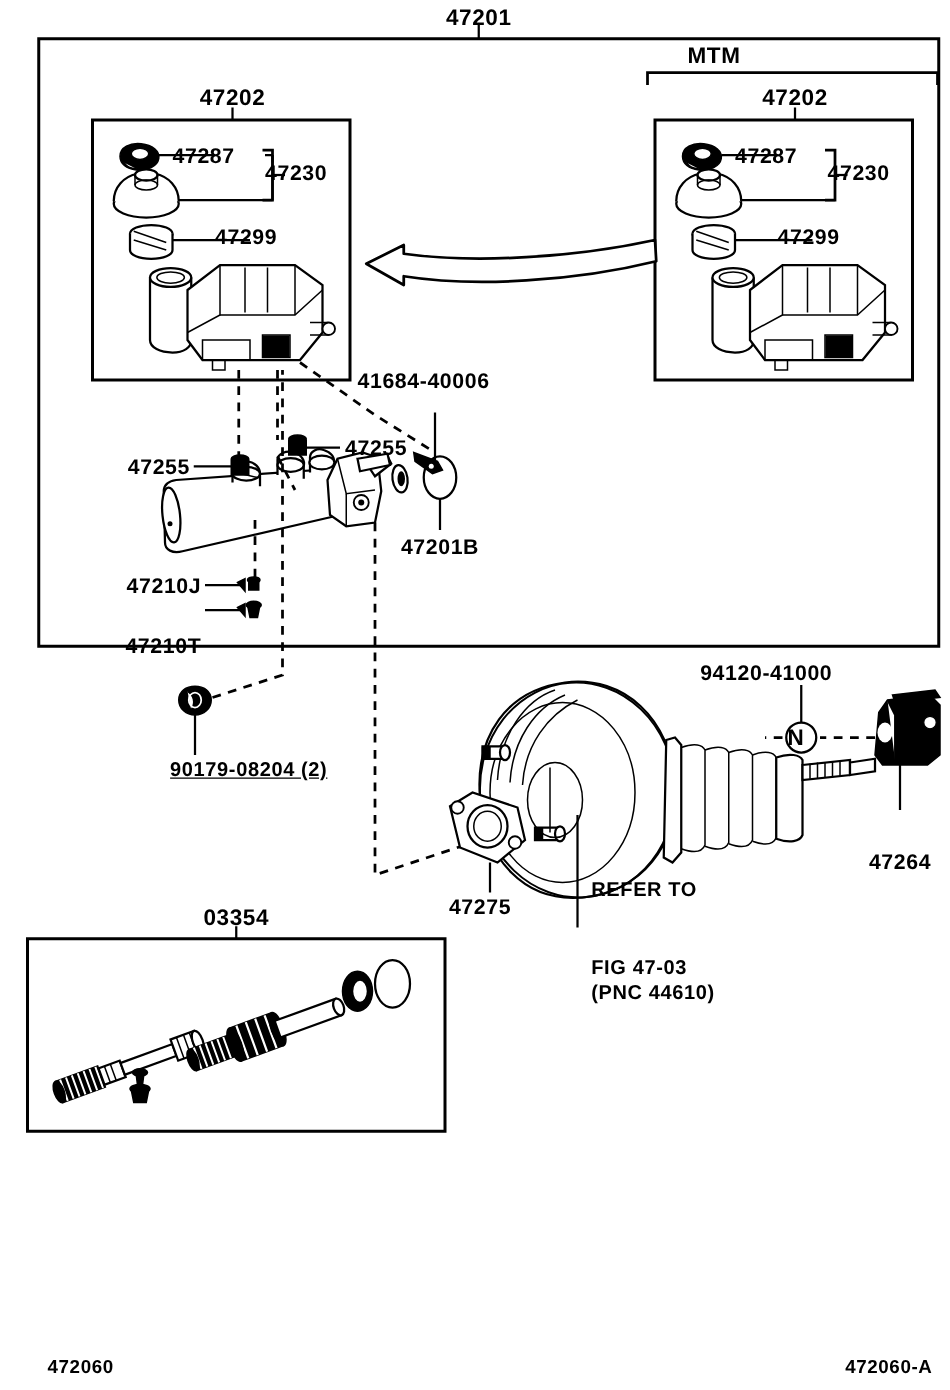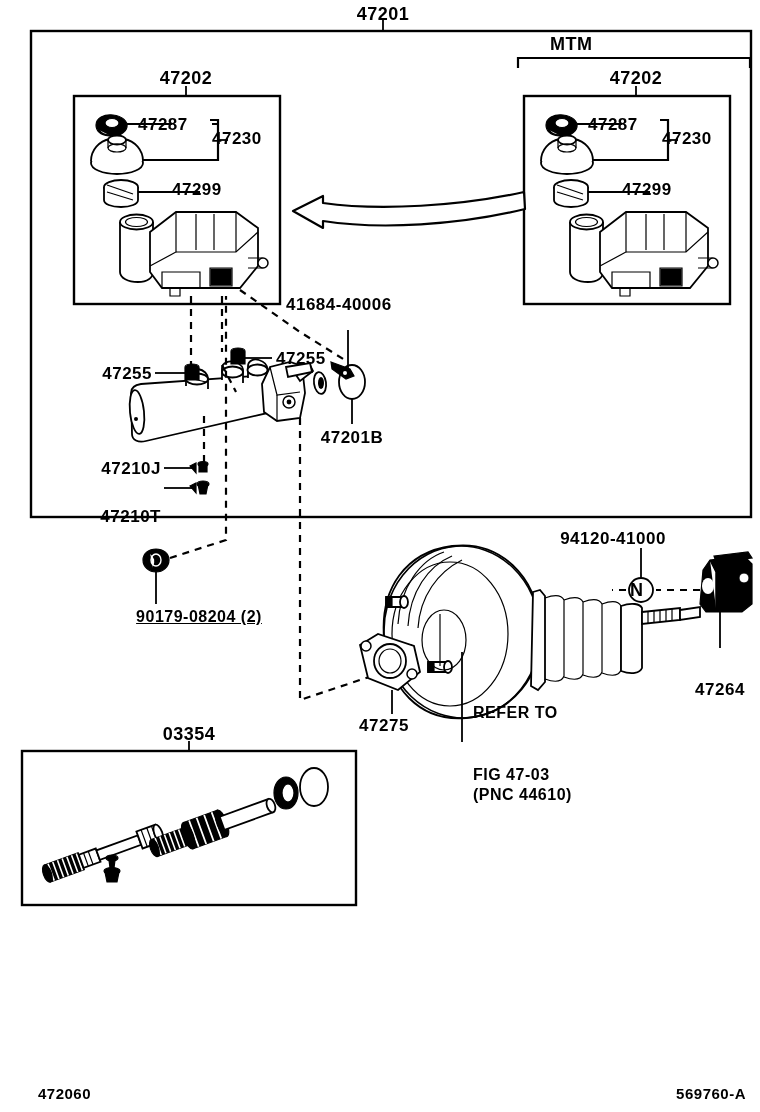--- a/index.html
+++ b/index.html
@@ -403,15 +403,15 @@
 
 <div class="lbl s16" style="left:473px;top:704px;text-align:right;">REFER TO</div>
 <div class="lbl s16" style="left:473px;top:766px;">FIG 47-03</div>
 <div class="lbl s16" style="left:473px;top:786px;text-align:right;">(PNC 44610)</div>
 
 <div class="lbl s18 ctr" style="left:189px;top:724px;">03354</div>
 
 <div class="lbl s18" style="left:636px;top:580px;width:12px;text-align:center;transform:translateX(-50%);">N</div>
 
 <div class="lbl foot" style="left:22px;top:1086px;margin-left:16px;">472060</div>
-<div class="lbl foot rgt" style="left:746px;top:1086px;">569760-A</div>
+<div class="lbl foot rgt" style="left:746px;top:1086px;">472060-A</div>
 
 </div>
 
 </body></html>

